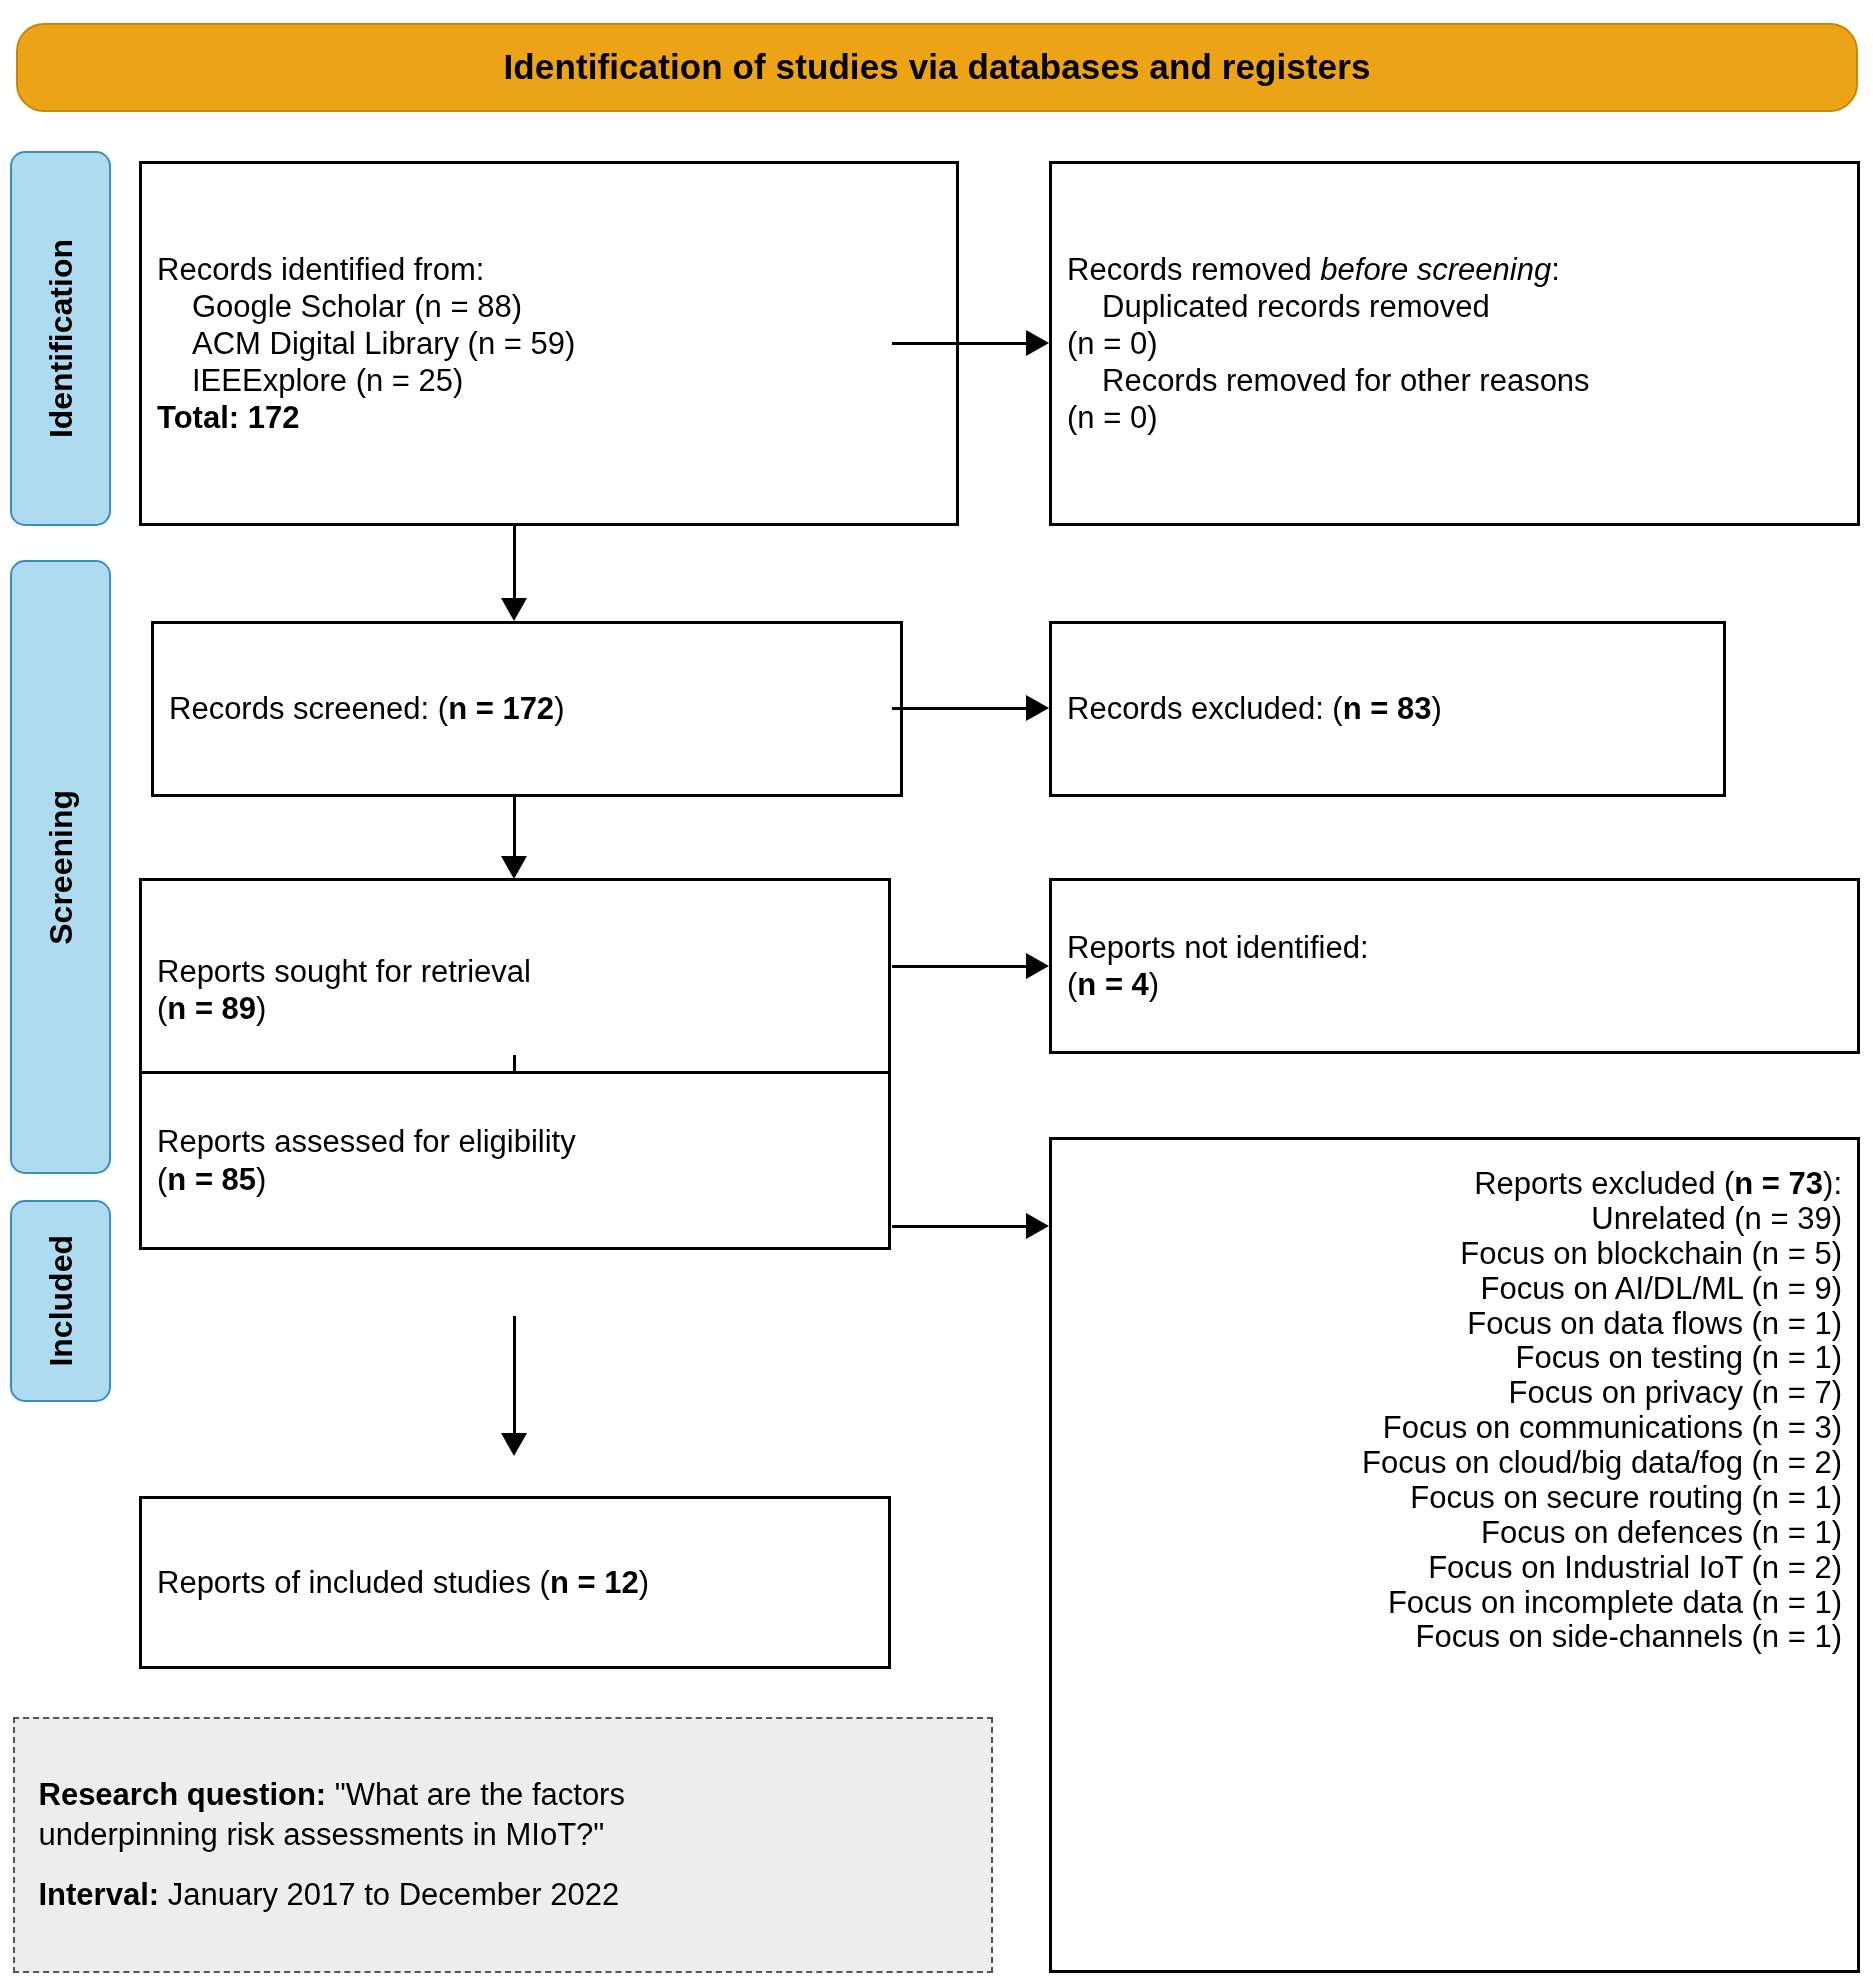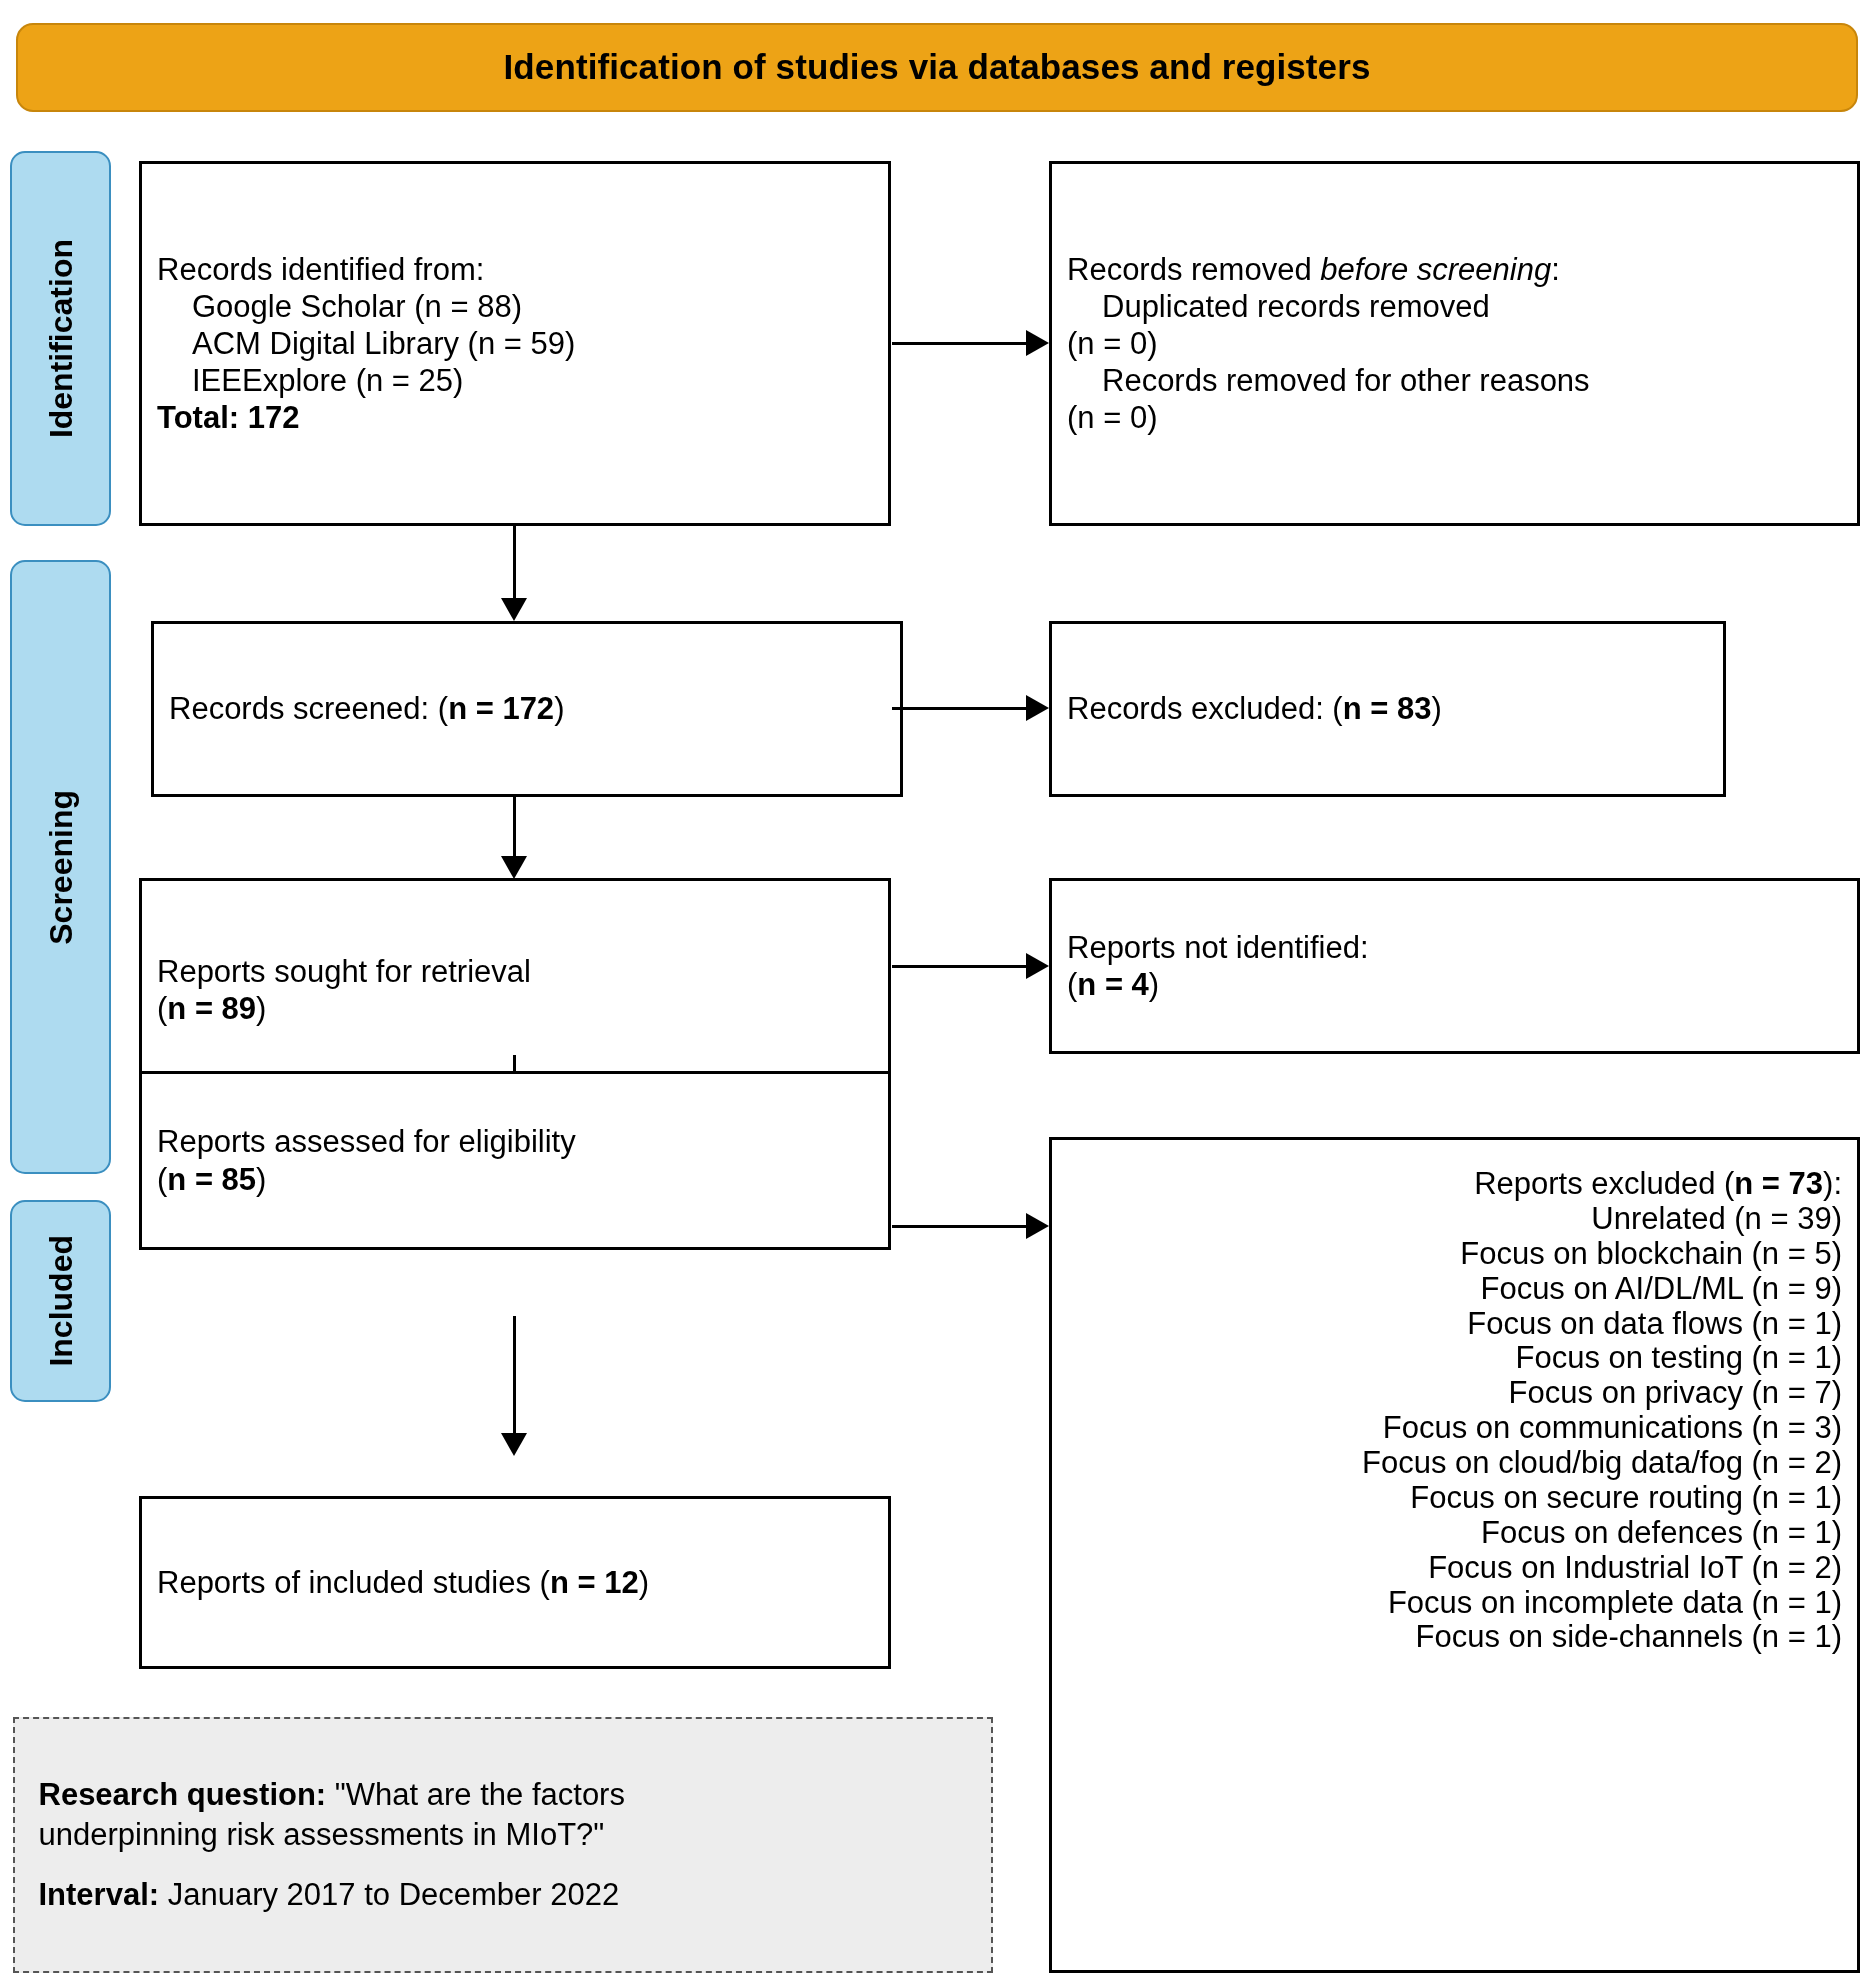--- a/index.html
+++ b/index.html
@@ -22,21 +22,21 @@
 
   
   .banner {
     position: absolute;
     left: 16px;
     top: 23px;
     width: 1842px;
     height: 89px;
     background: #eda316;
     border: 2.3px solid #c8860b;
-    border-radius: 17px;
+    border-radius: 28px;
     box-sizing: border-box;
     display: flex;
     align-items: center;
     justify-content: center;
   }
   .banner-title {
     font-size: 35px;
     font-weight: bold;
     letter-spacing: 0.1px;
     color: #000000;
@@ -85,21 +85,21 @@
     font-size: 31px;
     line-height: 1.20;
     color: #000000;
     white-space: nowrap;
   }
   .flow-box .line.indent { padding-left: 35px; }
   .bold { font-weight: bold; }
   .ital { font-style: italic; }
 
   
-  #box-identified      { left: 139px; top: 161px;  width: 752px; height: 365px; }
+  #box-identified      { left: 139px; top: 161px;  width: 820px; height: 365px; }
   #box-screened        { left: 139px; top: 621px; width: 752px; height: 176px; margin-left: 12px; }
   #box-sought          { left: 139px; top: 878px; width: 752px; height: 224px; }
   #box-assessed        { left: 139px; top: 1071px; width: 752px; height: 179px; }
   #box-included        { left: 139px; top: 1456px; width: 752px; height: 173px; margin-top: 40px; }
 
   
   #box-removed         { left: 1049px; top: 161px;  width: 811px; height: 365px; }
   #box-records-excl    { left: 1049px; top: 621px; width: 677px; height: 176px; }
   #box-not-retrieved   { left: 1049px; top: 878px; width: 811px; height: 176px; }
   #box-reports-excl    { left: 1049px; top: 1137px; width: 811px; height: 836px;

